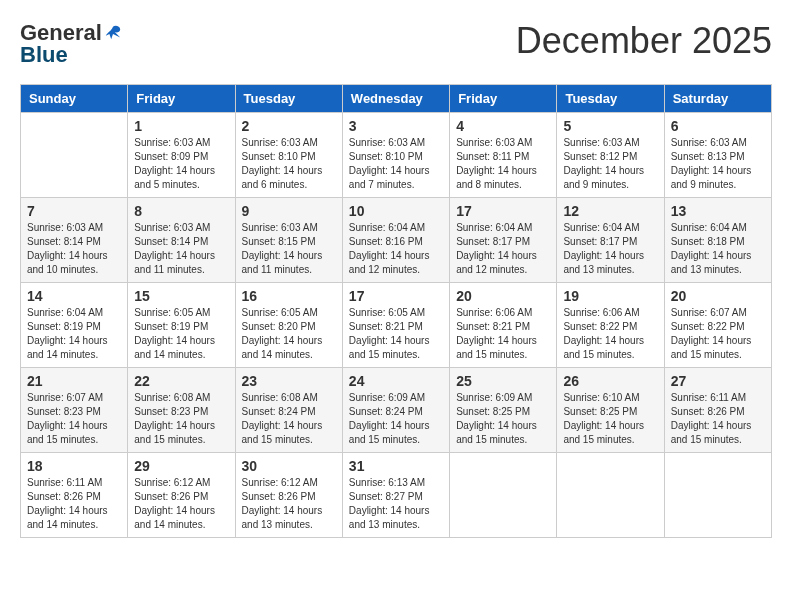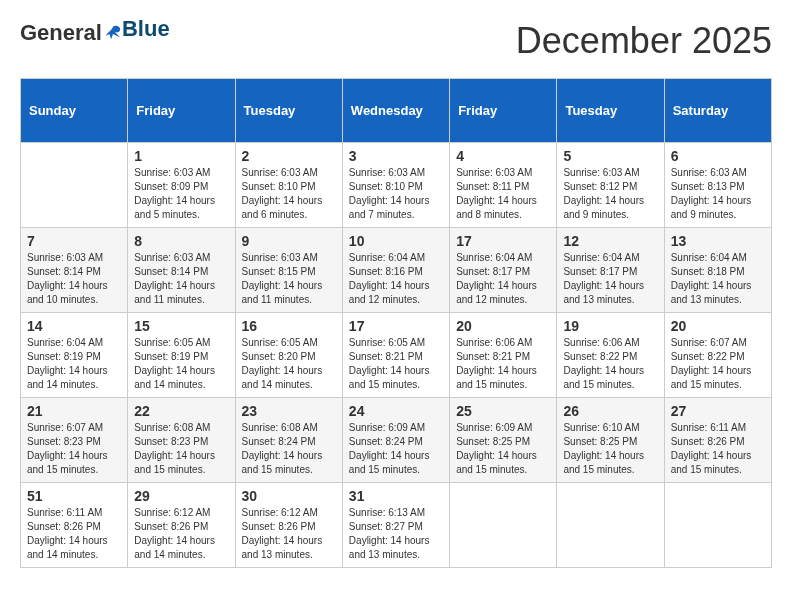--- a/index.html
+++ b/index.html
@@ -11,21 +11,21 @@
       padding: 20px;
     }
     .header-area {
       display: flex;
       justify-content: space-between;
       align-items: flex-start;
       margin-bottom: 16px;
     }
     .logo {
       display: flex;
-      flex-direction: row;
+      flex-direction: column;
       align-items: flex-start;
       text-align: center;
     }
     .logo-text {
       display: flex;
       align-items: center;
     }
     .logo-general {
       font-size: 22px;
       font-weight: bold;
@@ -54,21 +54,21 @@
       color: #555;
     }
     .calendar {
       width: 100%;
       border-collapse: collapse;
     }
     .calendar th {
       background-color: #1565c0;
       color: #fff;
       text-align: left;
-      padding: 24px 8px;
+      padding: 6px 8px;
       font-size: 13px;
       font-weight: bold;
       border: 1px solid #ccc;
     }
     .calendar td {
       border: 1px solid #ccc;
       vertical-align: top;
       padding: 5px 6px;
       width: 107px;
       min-height: 80px;
@@ -319,21 +319,21 @@
         <td>
           <span class="day-num">27</span>
           <div class="day-info" style="white-space: pre-line;">Sunrise: 6:11 AM
 Sunset: 8:26 PM
 Daylight: 14 hours
 and 15 minutes.</div>
         </td>
       </tr>
       <tr>
         <td>
-          <span class="day-num">51</span>
+          <span class="day-num">18</span>
           <div class="day-info" style="white-space: pre-line;">Sunrise: 6:11 AM
 Sunset: 8:26 PM
 Daylight: 14 hours
 and 14 minutes.</div>
         </td>
         <td>
           <span class="day-num">29</span>
           <div class="day-info" style="white-space: pre-line;">Sunrise: 6:12 AM
 Sunset: 8:26 PM
 Daylight: 14 hours

